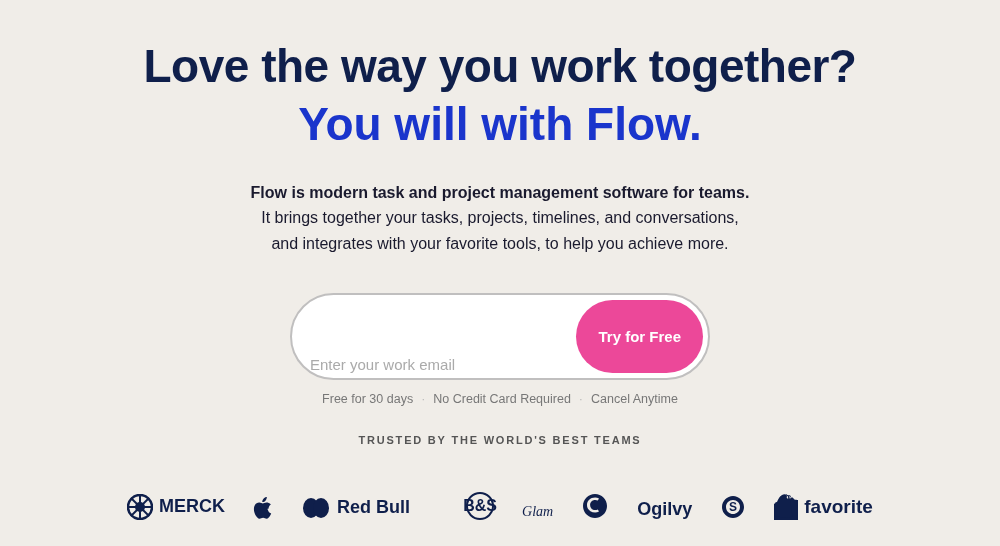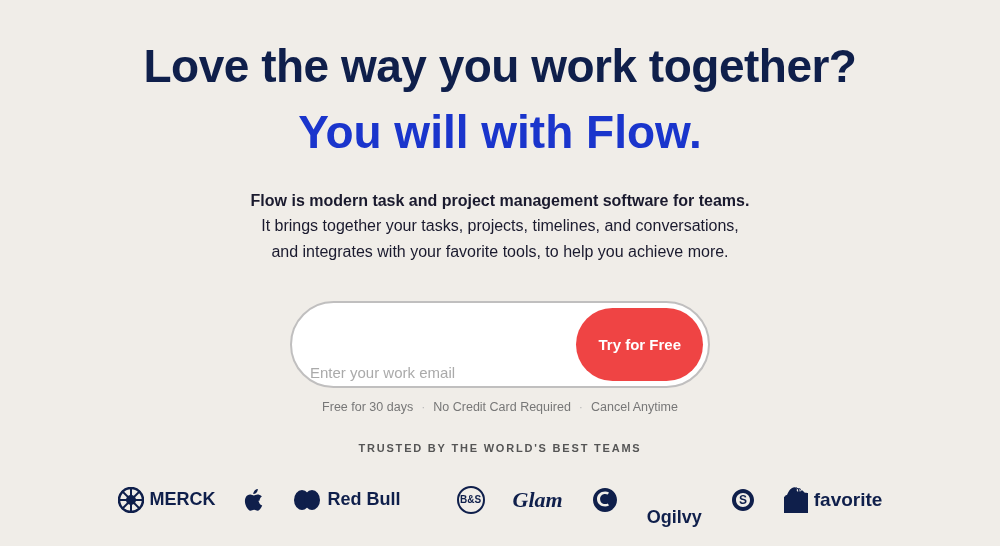--- a/index.html
+++ b/index.html
@@ -22,21 +22,21 @@
       flex-direction: column;
       align-items: center;
       text-align: center;
     }
 
     .headline {
       font-size: 46px;
       font-weight: 800;
       color: #0f1f4b;
       line-height: 1.15;
-      margin-bottom: 12px;
+      margin-bottom: 4px;
       letter-spacing: -0.5px;
     }
 
     .headline-accent {
       color: #1a35cc;
       font-size: 46px;
       font-weight: 800;
       display: block;
       margin-bottom: 29px;
     }
@@ -72,21 +72,21 @@
       font-size: 15px;
       color: #333;
       font-family: inherit;
     }
 
     .email-input::placeholder {
       color: #aaa;
     }
 
     .try-button {
-      background-color: #ef4444;
+      background-color: #ec4899;
       color: #fff;
       border: none;
       border-radius: 50px;
       padding: 28px 22px;
       font-size: 15px;
       font-weight: 600;
       cursor: pointer;
       white-space: nowrap;
       font-family: inherit;
     }
@@ -108,21 +108,21 @@
       font-size: 11px;
       font-weight: 700;
       letter-spacing: 1.8px;
       color: #555;
       text-transform: uppercase;
       margin-bottom: 18px;
     }
 
     .logos-row {
       display: flex;
-      align-items: center;
+      align-items: flex-end;
       justify-content: center;
       gap: 28px;
       flex-wrap: wrap;
     }
 
     .logo-item {
       display: flex;
       align-items: center;
       gap: 6px;
       color: #0f1f4b;
@@ -151,29 +151,29 @@
     }
 
     .bs-logo {
       width: 28px;
       height: 28px;
       border: 2.5px solid #0f1f4b;
       border-radius: 50%;
       display: flex;
       align-items: center;
       justify-content: center;
-      font-size: 10px;
+      font-size: 16px;
       font-weight: 800;
       color: #0f1f4b;
       margin-left: 28px;
     }
 
     .glam-text {
-      font-size: 22px;
-      font-weight: 700;
+      font-size: 14px;
+      font-weight: 400;
       font-style: italic;
       font-family: Georgia, serif;
     }
 
     .ogilvy-text {
       font-size: 18px;
       font-weight: 700;
       margin-top: 35px;
     }
   </style>

